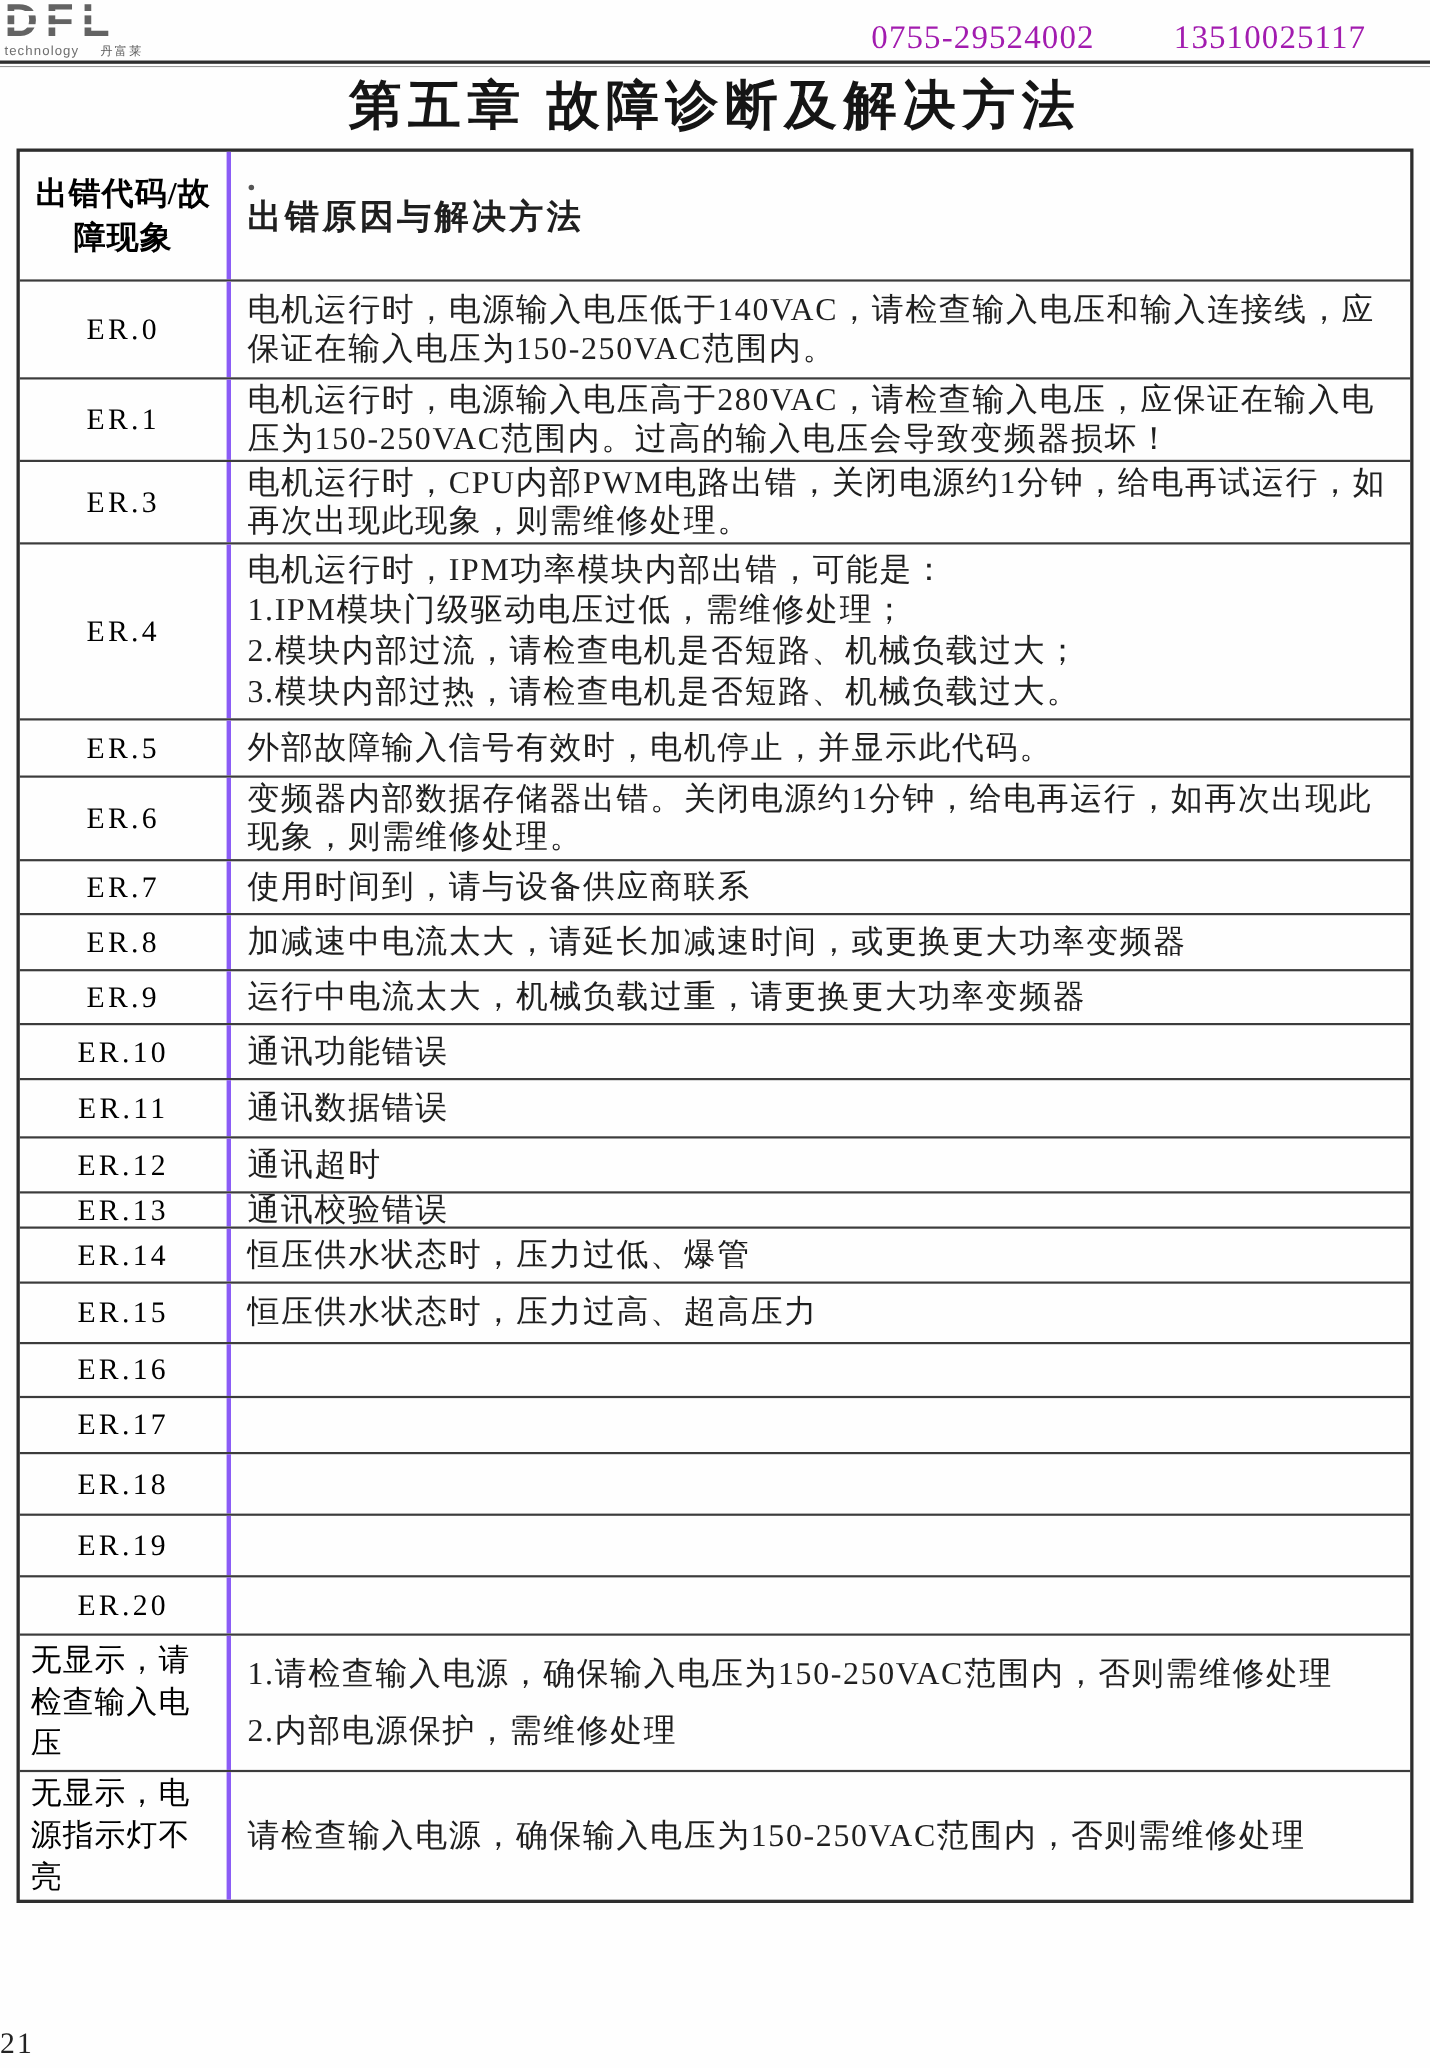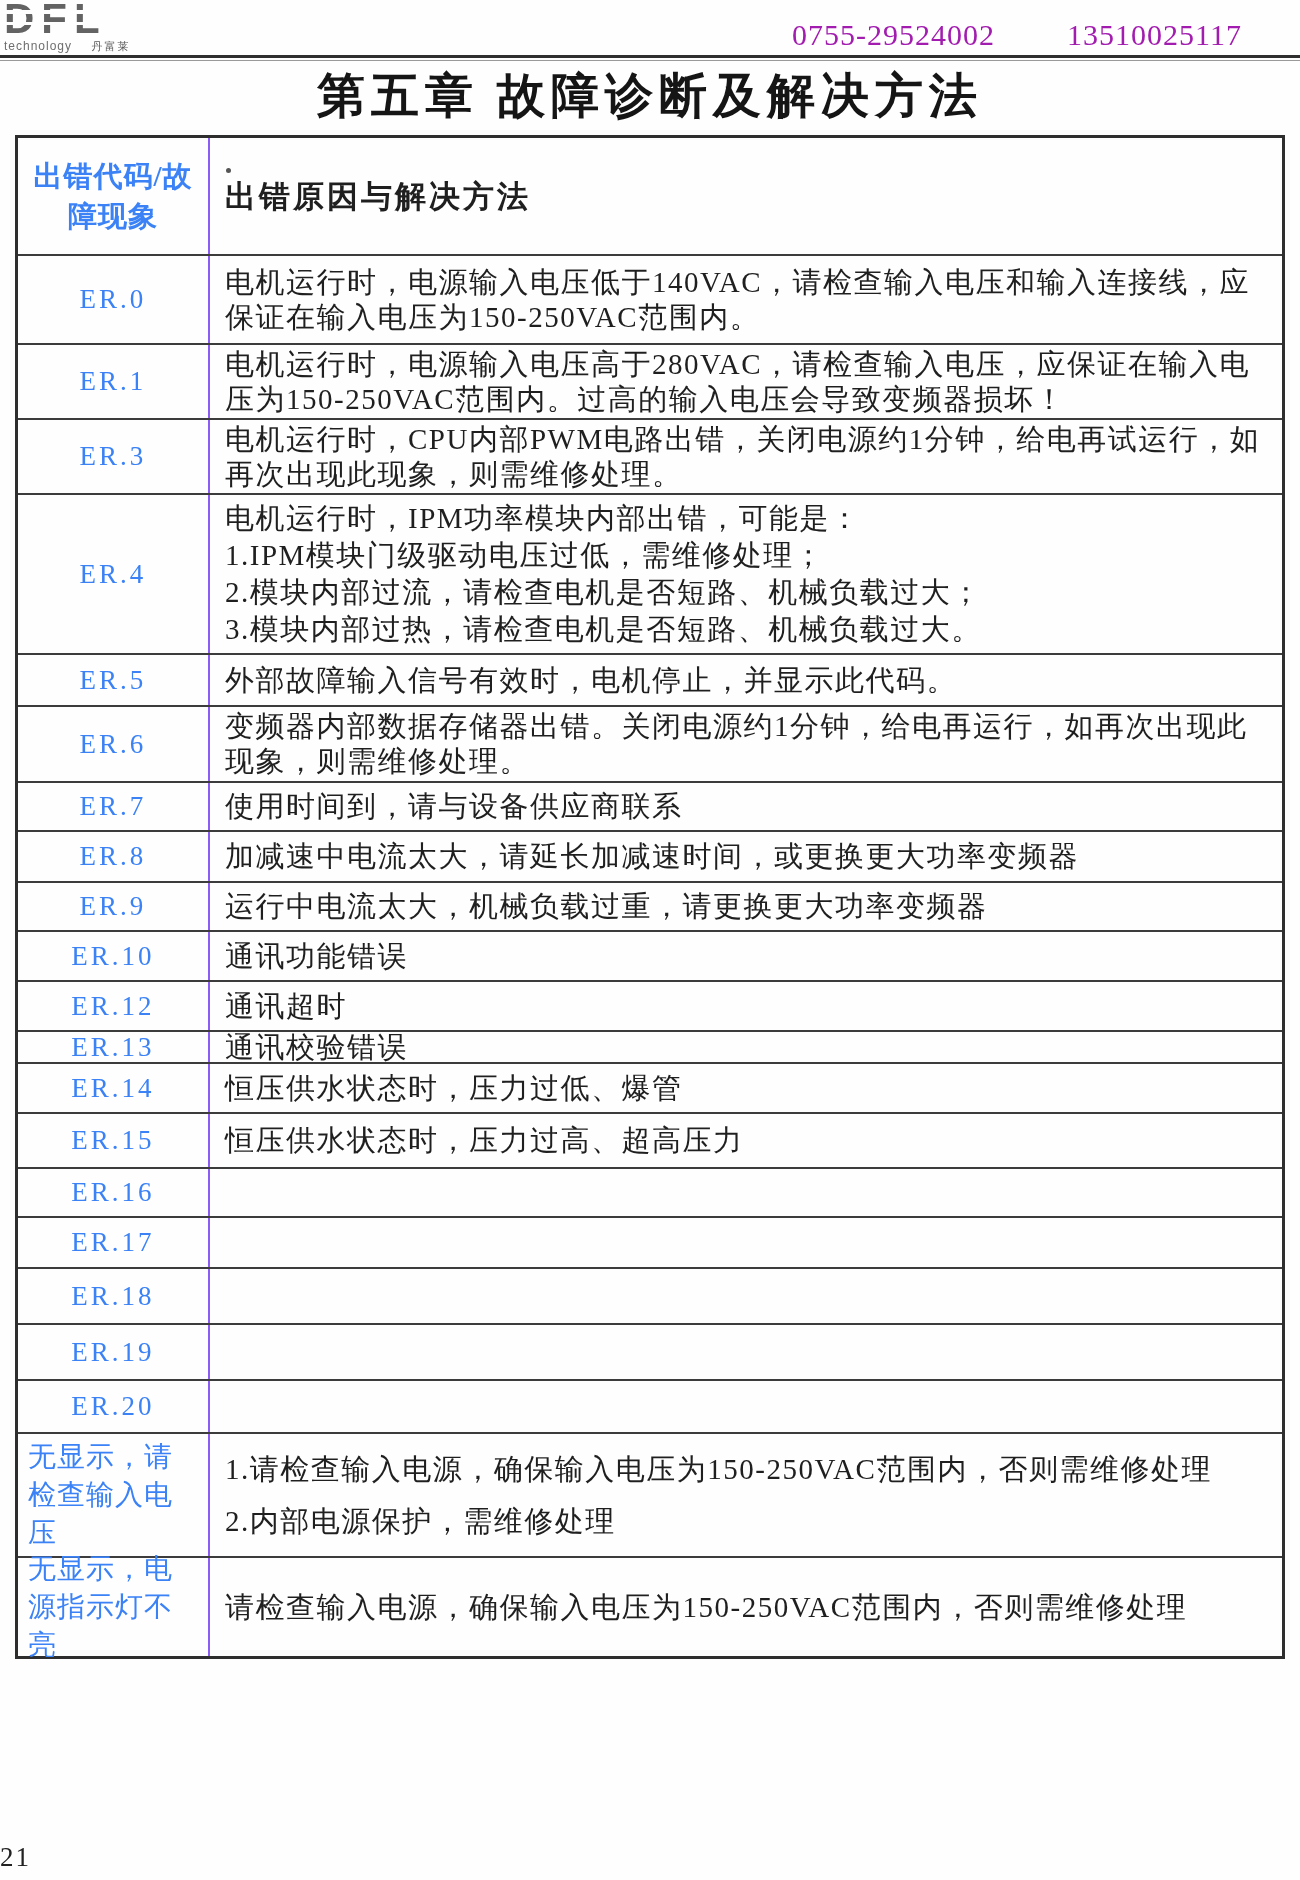--- a/index.html
+++ b/index.html
@@ -37,22 +37,22 @@
   .faults{
     position:absolute;left:15px;top:135px;width:1270px;
     border:3px solid #2e2e2e;box-sizing:border-box;
     display:flex;flex-direction:column;
   }
   .tr{display:flex;box-sizing:border-box;border-top:2px solid #3c3c3c;}
   .tr:first-child{border-top:none;}
   .td{box-sizing:border-box;display:flex;align-items:center;}
   .td.code{
     width:192px;flex:0 0 192px;justify-content:center;text-align:center;
-    border-right:2px solid #8b5cf6;
-    font-size:27px;letter-spacing:3px;color:#3b82f6;
+    border-right:4px solid #8b5cf6;
+    font-size:27px;letter-spacing:3px;color:#000000;
     padding:2px 6px;
   }
   .td.code.code-left{justify-content:flex-start;text-align:left;padding:6px 10px;line-height:38px;letter-spacing:1px;font-size:28px;}
   .td.desc{
     flex:1;padding:4px 10px 4px 15px;
     font-size:29px;line-height:35px;letter-spacing:1.5px;color:#1f1f1f;
     white-space:pre-line;
   }
   .tr.thead .td{font-weight:bold;}
   .tr.thead .td.code{font-size:29px;letter-spacing:1px;line-height:40px;padding:4px 6px;}
@@ -127,20 +127,24 @@
     <div class="td desc">加减速中电流太大，请延长加减速时间，或更换更大功率变频器</div>
   </div>
   <div class="tr" style="height:49px">
     <div class="td code">ER.9</div>
     <div class="td desc">运行中电流太大，机械负载过重，请更换更大功率变频器</div>
   </div>
   <div class="tr" style="height:50px">
     <div class="td code">ER.10</div>
     <div class="td desc">通讯功能错误</div>
   </div>
+  <div class="tr" style="height:53px">
+    <div class="td code">ER.11</div>
+    <div class="td desc">通讯数据错误</div>
+  </div>
   <div class="tr" style="height:50px">
     <div class="td code">ER.12</div>
     <div class="td desc">通讯超时</div>
   </div>
   <div class="tr" style="height:32px">
     <div class="td code">ER.13</div>
     <div class="td desc">通讯校验错误</div>
   </div>
   <div class="tr" style="height:50px">
     <div class="td code">ER.14</div>
@@ -168,19 +172,19 @@
   </div>
   <div class="tr" style="height:53px">
     <div class="td code">ER.20</div>
     <div class="td desc"></div>
   </div>
   <div class="tr" style="height:124px">
     <div class="td code code-left">无显示，请检查输入电压</div>
     <div class="td desc gap-lines">1.请检查输入电源，确保输入电压为150-250VAC范围内，否则需维修处理
 2.内部电源保护，需维修处理</div>
   </div>
-  <div class="tr" style="height:100px">
+  <div class="tr" style="height:118px">
     <div class="td code code-left">无显示，电源指示灯不亮</div>
     <div class="td desc">请检查输入电源，确保输入电压为150-250VAC范围内，否则需维修处理</div>
   </div>
 </div>
 
 <div class="page-number">21</div>
 
 </body></html>

